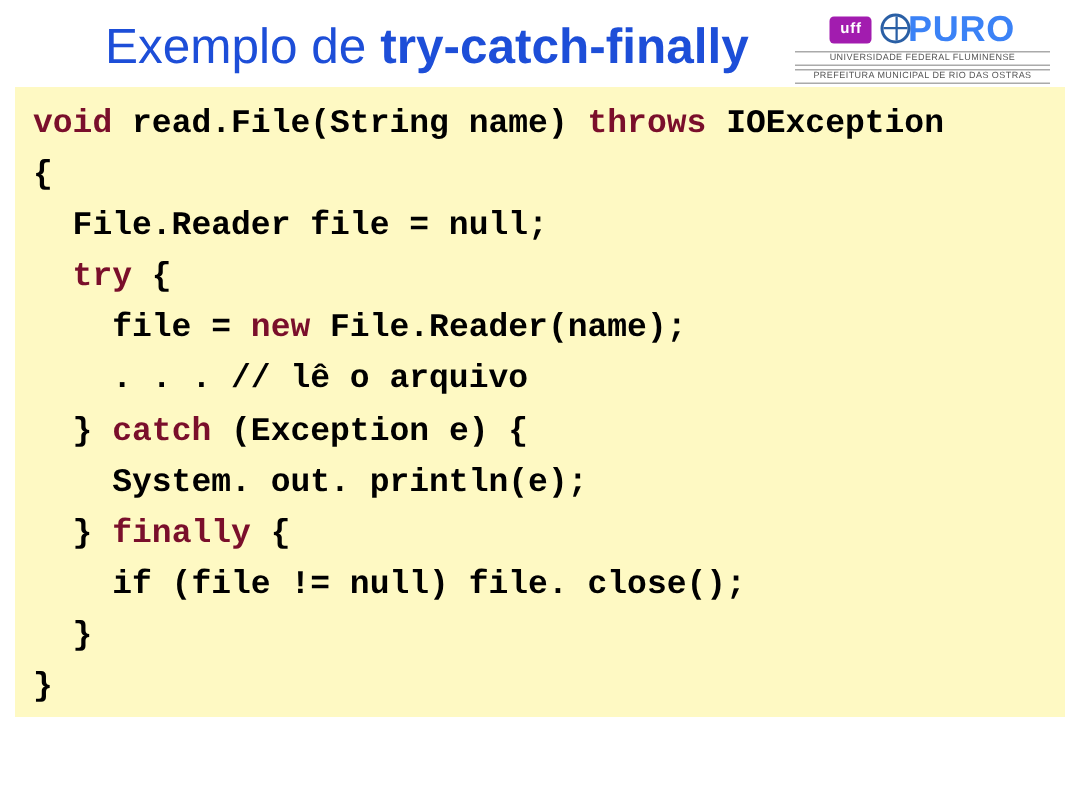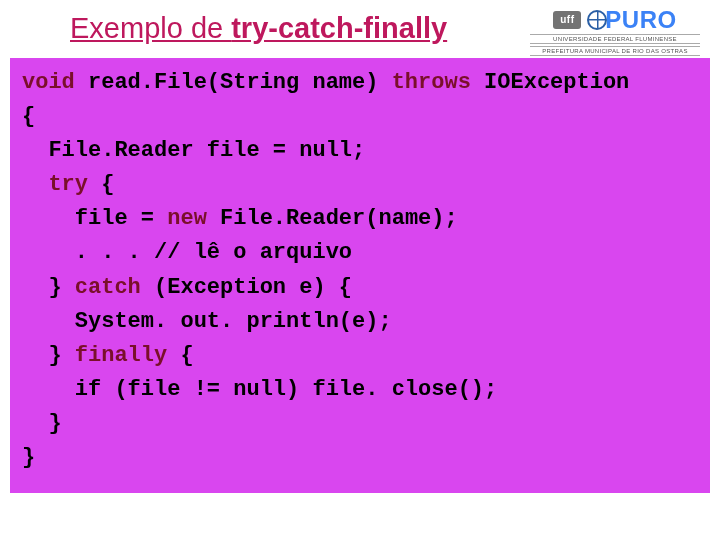--- a/index.html
+++ b/index.html
@@ -12,45 +12,44 @@
     overflow: hidden;
     position: relative;
   }
   .header {
     display: flex;
     align-items: flex-start;
     padding: 8px 20px 0 70px;
   }
   .title {
     flex: 1;
-    font-size: 29px;
-    color: #be185d;
+    font-size: 33px;
+    color: #1d4ed8;
     line-height: 1.15;
     padding-top: 4px;
-    text-decoration: underline;
   }
   .title .bold {
     font-weight: bold;
   }
   .logo-block {
     width: 170px;
     padding-top: 0;
     text-align: center;
     line-height: 1;
   }
   .logo-top {
     display: flex;
     align-items: center;
     justify-content: center;
     gap: 6px;
   }
   .uff-badge {
     width: 28px;
     height: 18px;
-    background: #737373;
+    background: #a21caf;
     color: #fff;
     font-size: 10px;
     font-weight: bold;
     border-radius: 3px;
     display: inline-flex;
     align-items: center;
     justify-content: center;
     letter-spacing: 0.5px;
   }
   .puro-word {
@@ -78,22 +77,22 @@
     color: #555;
     letter-spacing: 0.3px;
     margin-top: 2px;
     border-top: 1px solid #aaa;
     padding-top: 1px;
     border-bottom: 1px solid #aaa;
     padding-bottom: 1px;
   }
   .code-block {
     margin: 2px 10px 0 10px;
-    background: #d946ef;
-    padding: 8px 12px 18px 12px;
+    background: #fef9c3;
+    padding: 8px 12px 3px 12px;
     font-family: "Courier New", Courier, monospace;
     font-size: 22px;
     font-weight: bold;
     color: #000;
     line-height: 1.55;
     white-space: pre;
   }
   .kw { color: #7a0f2b; }
 </style>
 </head>

